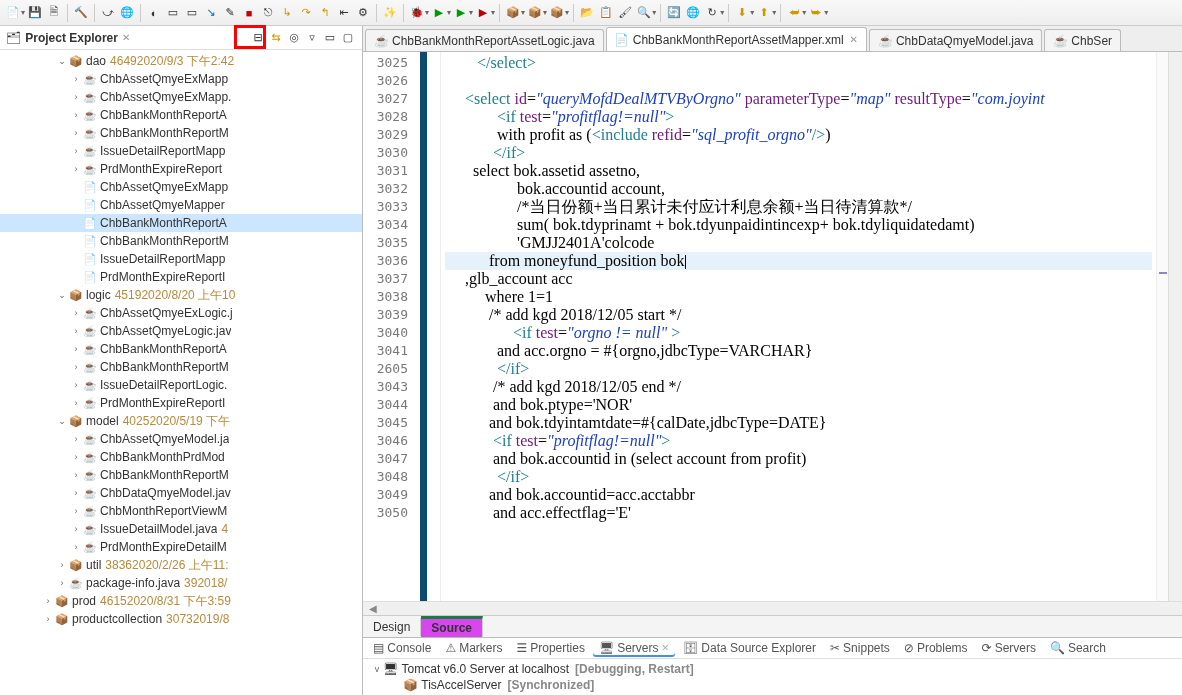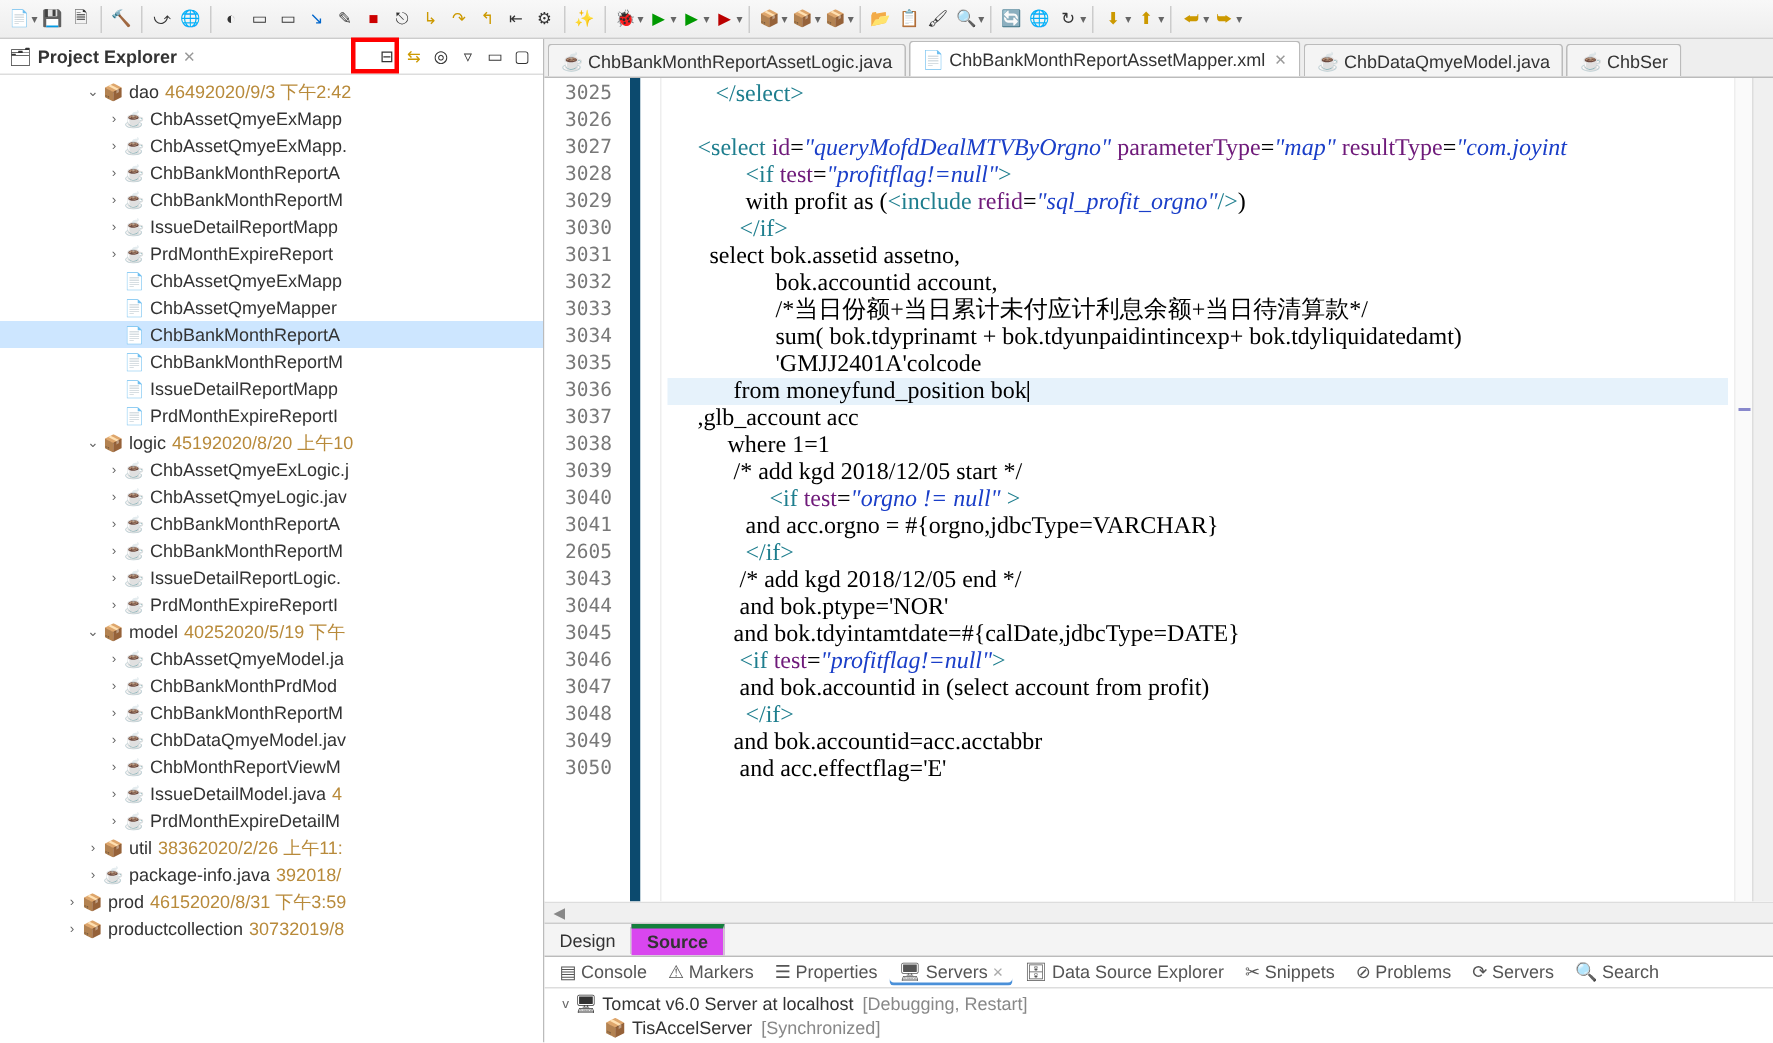--- a/index.html
+++ b/index.html
@@ -44,21 +44,21 @@
 .design-tabs { height: 22px; border-top: 1px solid #ccc; background: #f4f4f4; display: flex; align-items: center; }
 .dtab { padding: 2px 10px; border-right: 1px solid #ccc; cursor: pointer; font-size: 12px; }
 .dtab.active { background: #d946ef; border-top: 3px solid #15803d; margin-top: -1px; font-weight: bold; }
 .bottom-views { height: 58px; border-top: 1px solid #bbb; background: #fff; display: flex; flex-direction: column; }
 .bv-tabs { height: 22px; display: flex; align-items: center; border-bottom: 1px solid #ddd; gap: 2px; padding: 0 4px; overflow: hidden; }
 .bv-tab { padding: 2px 6px; display: flex; align-items: center; gap: 3px; cursor: pointer; font-size: 12px; color: #555; border-radius: 3px; }
 .bv-tab.active { background: #fff; box-shadow: inset 0 -2px 0 #4a90d9; }
 .bv-tab .bx { color: #aaa; font-size: 9px; }
 .bv-body { flex: 1; padding: 2px 8px; font-size: 12px; }
 .bv-row { display: flex; align-items: center; height: 16px; }
-.svr-status { color: #888; margin-left: 6px; }
+.svr-status { color: #888; margin-left: 6px; font-weight: bold; }
 .sc-v { width: 14px; background: #f0f0f0; border-left: 1px solid #ddd; }
 .sc-h { height: 14px; background: #f0f0f0; border-top: 1px solid #ddd; }
 .minimap { width: 12px; background: #fafafa; border-left: 1px solid #eee; position: relative; }
 .minimap .mark { position: absolute; left: 2px; width: 8px; height: 2px; background: #88c; }
 .arrow-line { position: absolute; z-index: 100; pointer-events: none; }
 </style>
 </head>
 <body>
 
 <div class="toolbar">

